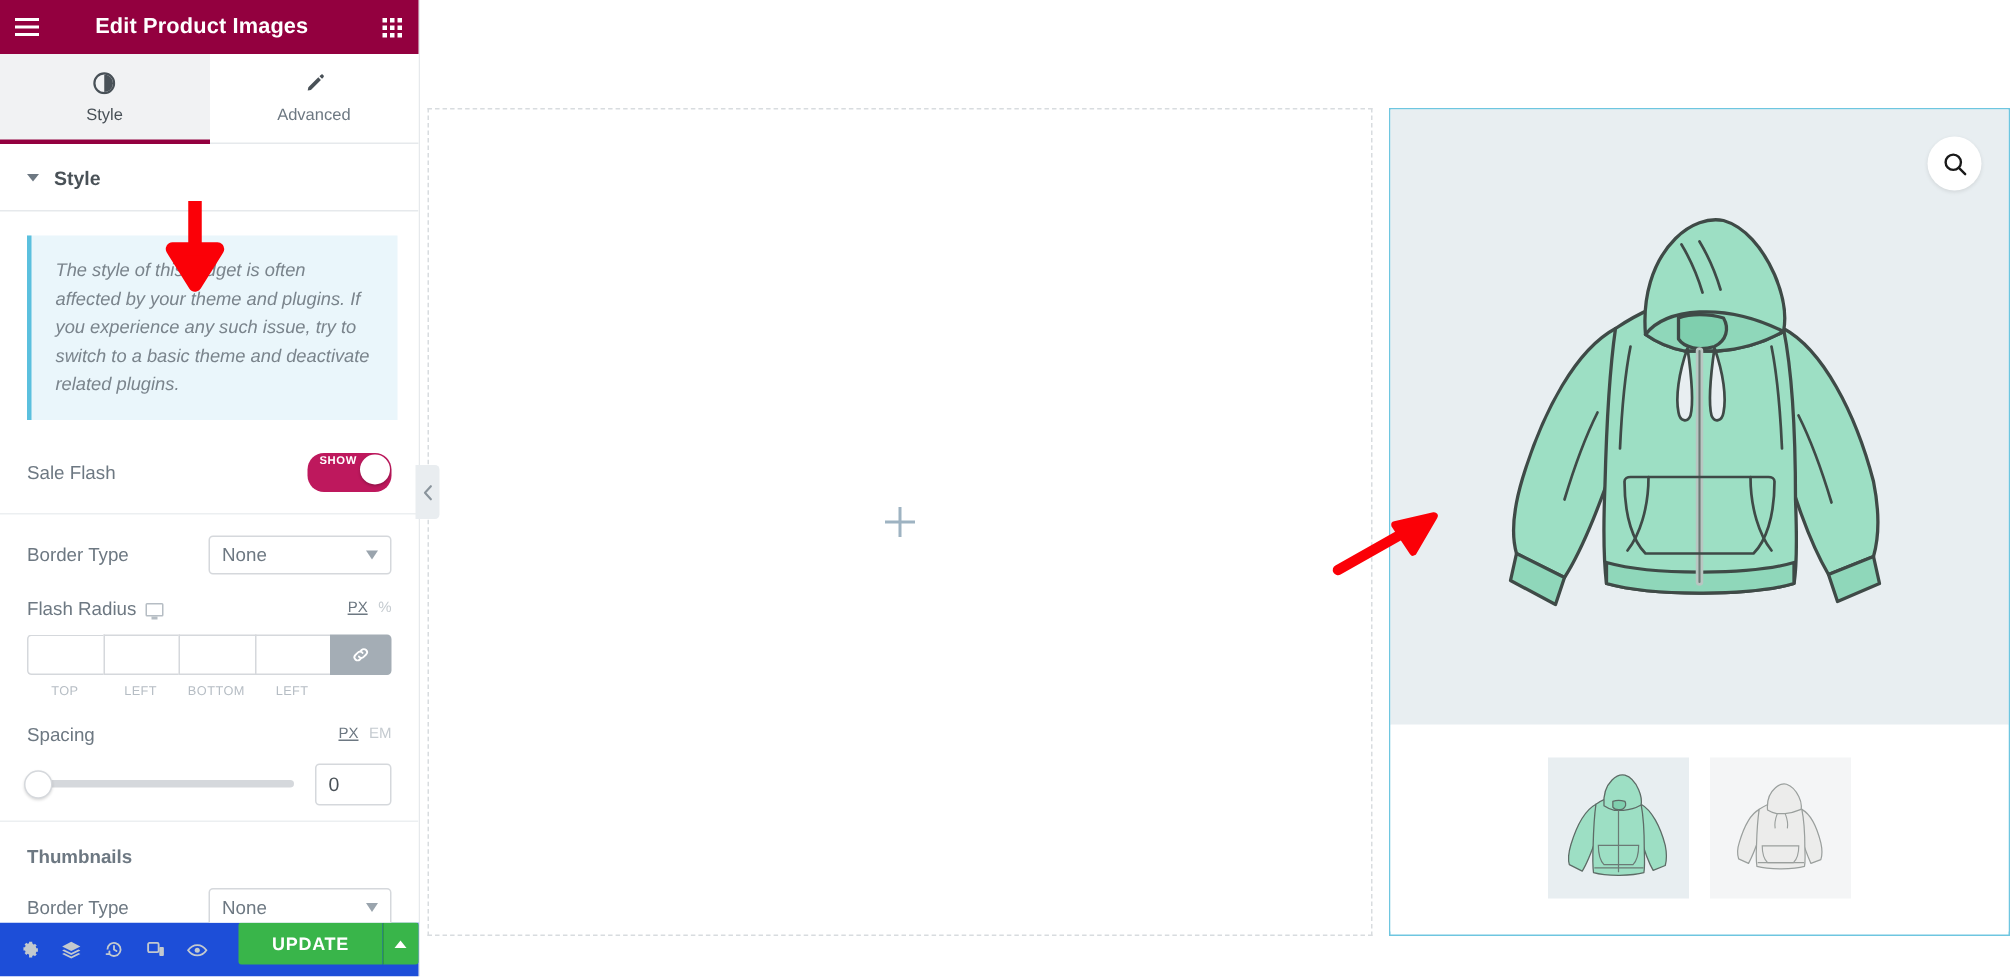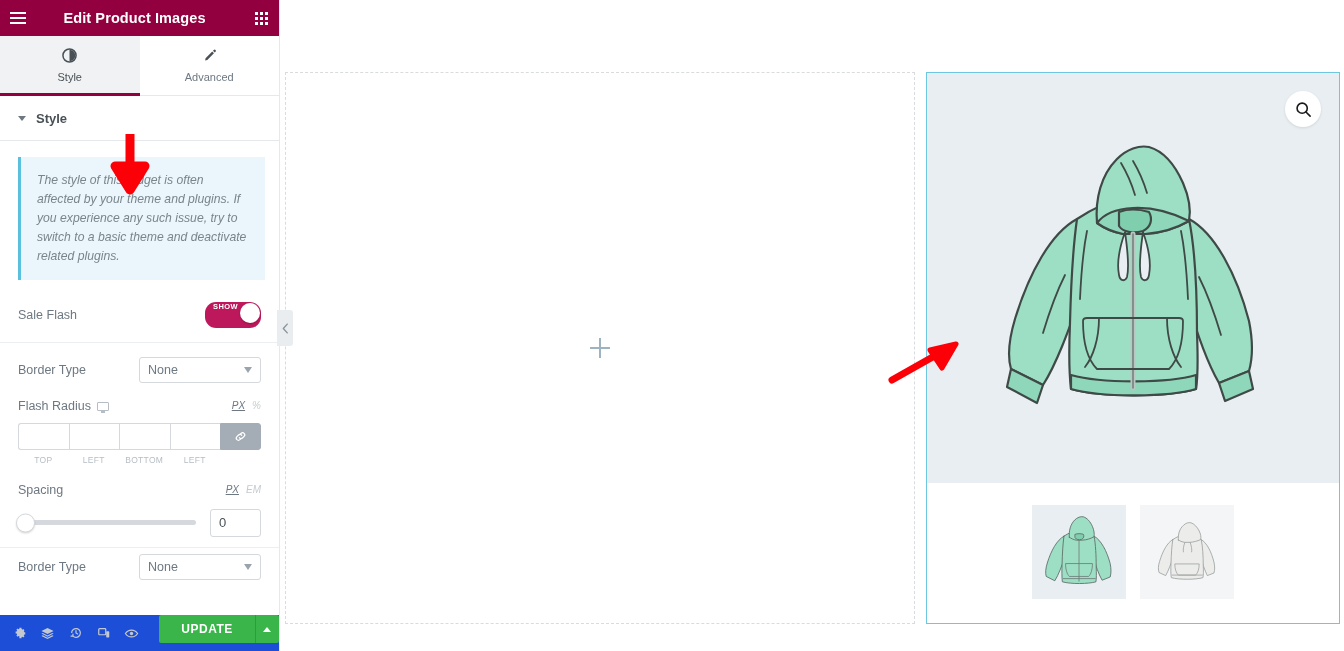--- a/index.html
+++ b/index.html
@@ -122,21 +122,21 @@
     display: flex; align-items: center; justify-content: space-between;
     padding: 0 8px; font-size: 12.5px; color: #6d7882; cursor: pointer;
   }
   .sel .cv {
     width: 0; height: 0; border-left: 4.5px solid transparent;
     border-right: 4.5px solid transparent; border-top: 6px solid #9aa4ad;
   }
 
   
   .units { display: flex; gap: 7px; align-items: center; }
-  .unit { font-size: 10px; color: #c5cbd0; cursor: pointer; font-style: italic; }
+  .unit { font-size: 10px; color: #c5cbd0; cursor: pointer; }
   .unit.active { color: #6d7882; text-decoration: underline; }
 
   .monitor-icon {
     display: inline-block; width: 12px; height: 9px;
     border: 1.4px solid #b6bdc4; border-radius: 1px;
     position: relative; margin-left: 6px; vertical-align: -1px;
   }
   .monitor-icon::after {
     content: ""; position: absolute; left: 3px; bottom: -3px;
     width: 4px; height: 1.6px; background: #b6bdc4;
@@ -401,20 +401,21 @@
         <div class="slider-row">
           <div class="track">
             <div class="thumb"></div>
           </div>
           <input class="num-input" type="text" value="0" style="">
         </div>
       </div>
 
       <div class="divider"></div>
 
+      <div class="sub-head">Thumbnails</div>
 
       <div class="ctrl" style="padding-top:6px;">
         <div class="ctrl-row">
           <span class="ctrl-label">Border Type</span>
           <div class="sel">
             <span>None</span>
             <span class="cv"></span>
           </div>
         </div>
       </div>

